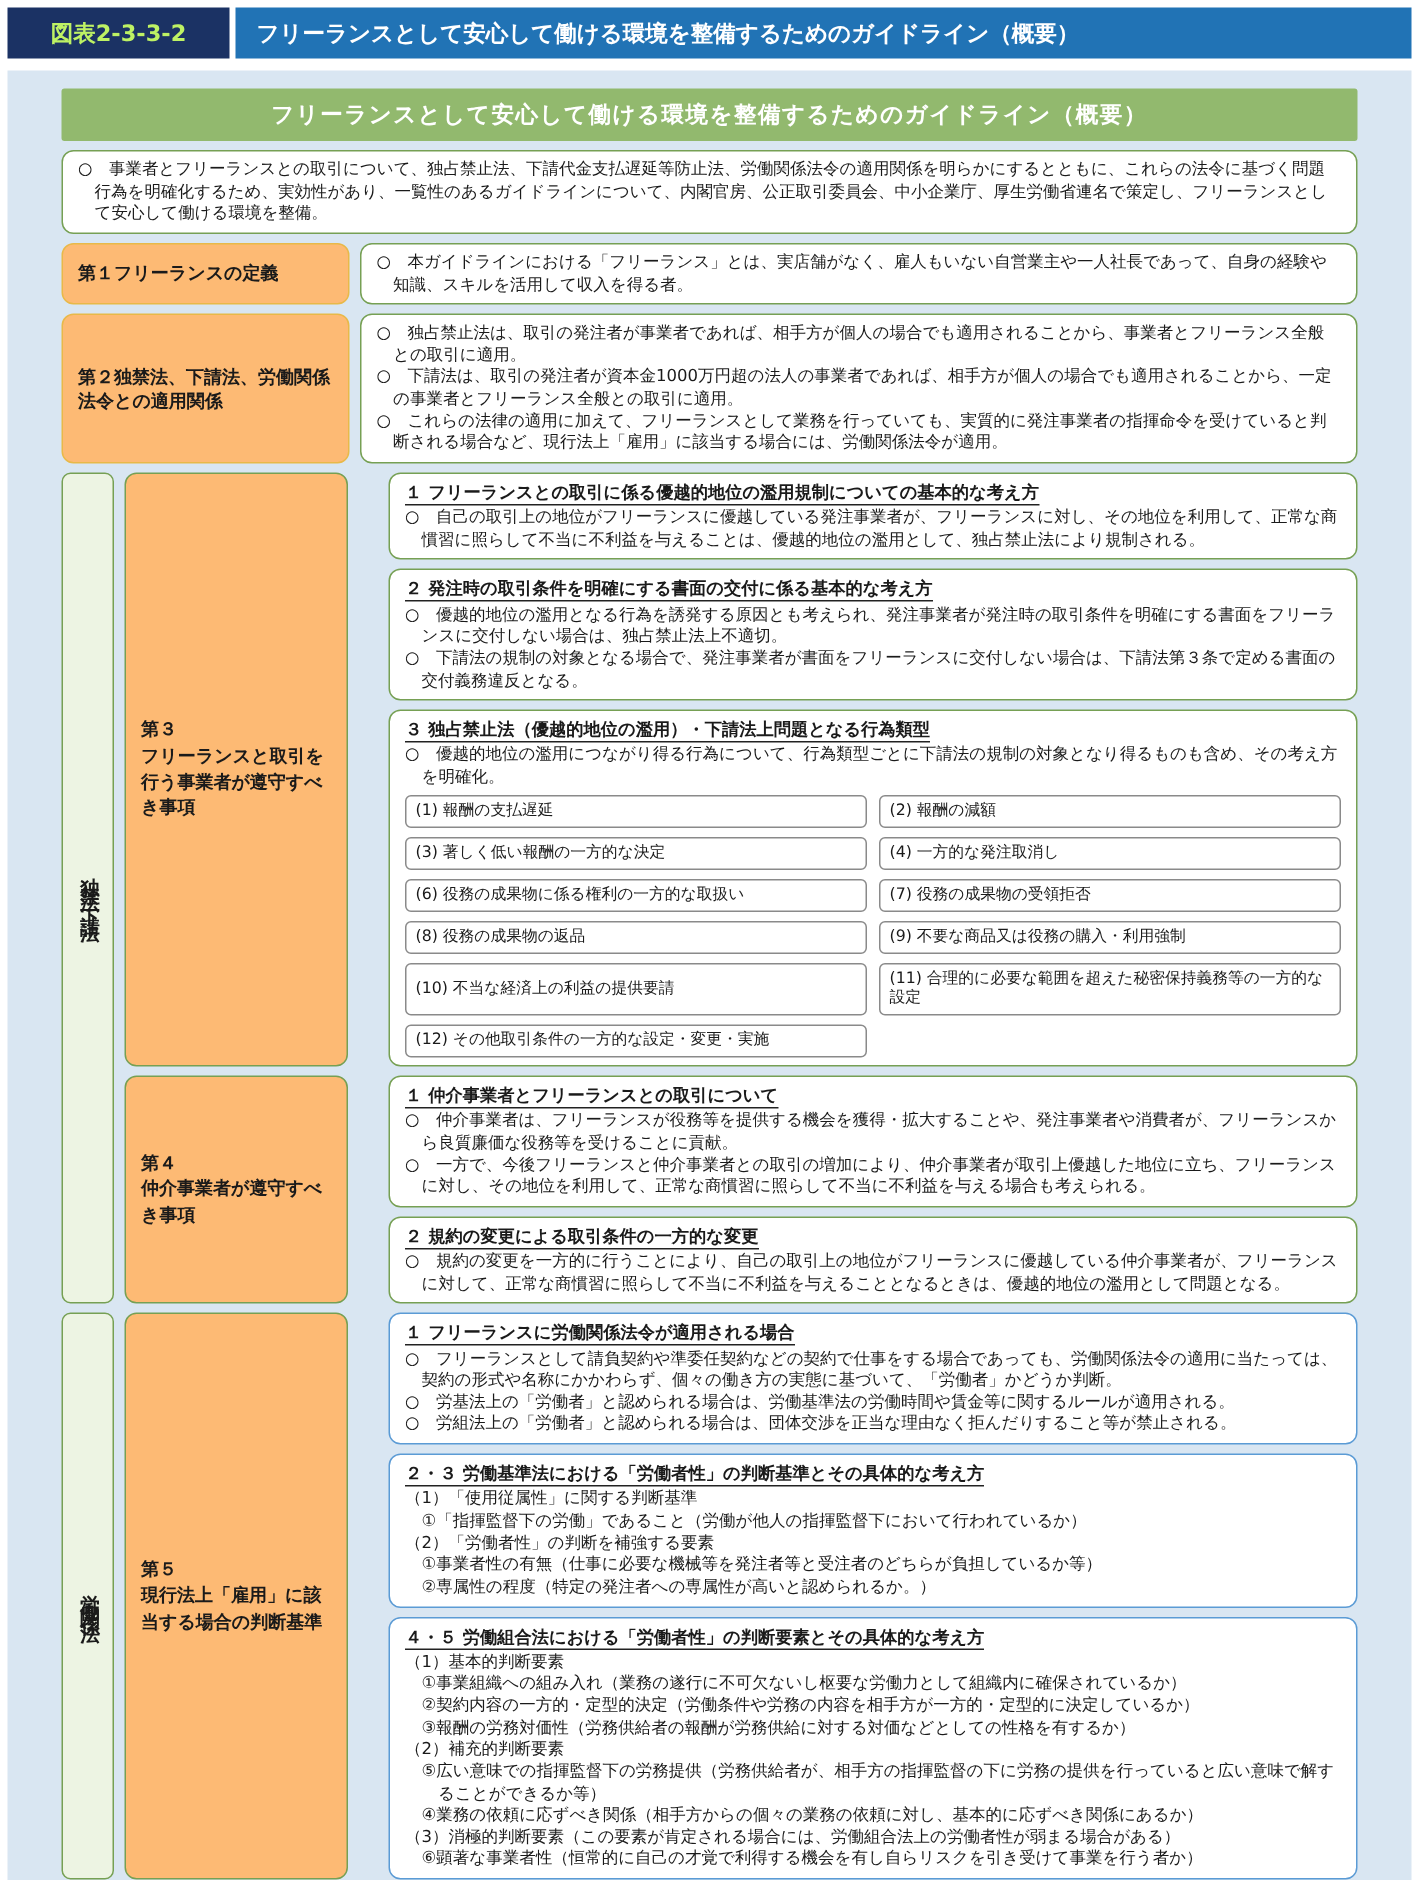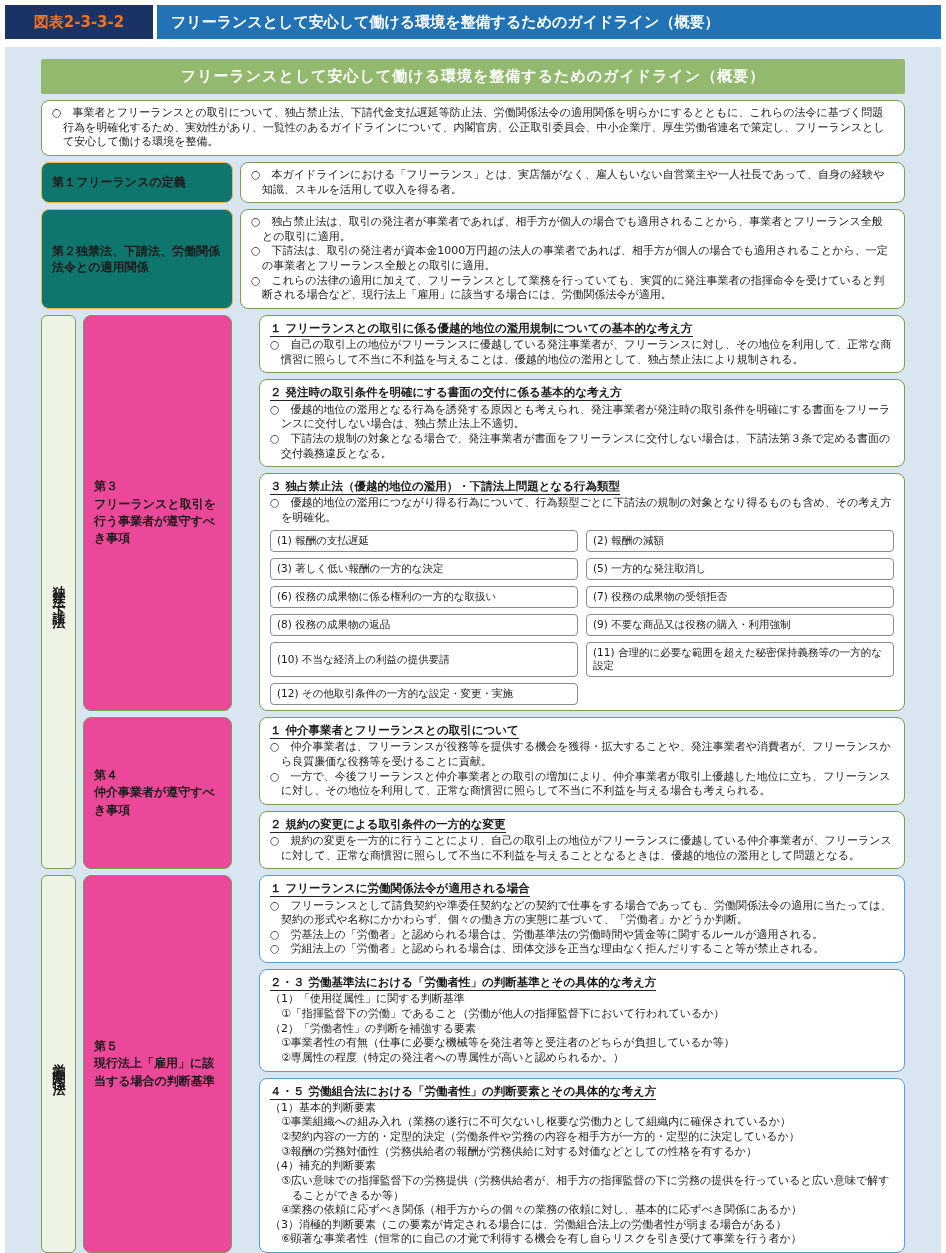--- a/index.html
+++ b/index.html
@@ -8,21 +8,21 @@
     background: #ffffff;
     width: 946px;
     font-family: "DejaVu Sans", "Liberation Sans", sans-serif;
     color: #1a1a1a;
   }
   .page { width: 946px; padding: 5px 5px 10px; }
 
   
   .fig-header { display: flex; align-items: stretch; gap: 4px; height: 34px; margin-bottom: 8px; }
   .fig-label {
-    background: #1b3264; color: #f97316; font-weight: bold; font-size: 15px;
+    background: #1b3264; color: #bef264; font-weight: bold; font-size: 15px;
     width: 148px; display: flex; align-items: center; justify-content: center; flex: none;
   }
   .fig-title {
     background: #2173b5; color: #fff; font-weight: bold; font-size: 15px;
     flex: 1; display: flex; align-items: center; padding: 0 14px;
   }
 
   
   .panel {
     background: #d9e6f2;
@@ -44,38 +44,38 @@
   .bullet { margin: 0; padding-left: 1em; text-indent: -1em; }
   .bhead { font-weight: bold; font-size: 11.5px; margin: 0 0 2px 0; }
   .bhead span { border-bottom: 1.5px solid #222; padding-bottom: 1px; }
 
   .line { margin: 0; padding-left: 1em; text-indent: -1em; }
   .ind1 { margin-left: 1em; }
 
   
   .row { display: grid; grid-template-columns: 192px 1fr; column-gap: 7px; }
   .label-yellow {
-    background: #0f766e; border: 1.6px solid #e8b949; border-radius: 8px;
+    background: #fdba74; border: 1.6px solid #e8b949; border-radius: 8px;
     font-weight: bold; font-size: 12px; line-height: 1.35;
     display: flex; align-items: center; padding: 5px 10px;
   }
 
   
   .bigsec { display: grid; grid-template-columns: 35px 1fr; column-gap: 7px; }
   .vbar {
     background: #edf4e3; border: 1.6px solid #76a054; border-radius: 6px;
     display: flex; align-items: center; justify-content: center;
     font-weight: bold; font-size: 13px;
     writing-mode: vertical-rl; text-orientation: upright; letter-spacing: 5px;
     padding: 10px 0;
   }
   .bigsec-body { display: flex; flex-direction: column; gap: 6px; }
   .subrow { display: grid; grid-template-columns: 149px 1fr; column-gap: 7px; }
   .seclabel {
-    background: #ec4899; border: 1.6px solid #76a054; border-radius: 8px;
+    background: #fdba74; border: 1.6px solid #76a054; border-radius: 8px;
     font-weight: bold; font-size: 12px; line-height: 1.45;
     padding: 8px 10px; display: flex; flex-direction: column; justify-content: center;
   }
   .stack { display: flex; flex-direction: column; gap: 6px; margin-left: 20px; }
 
   
   .grid12 { display: grid; grid-template-columns: repeat(2, 1fr); gap: 6px 8px; margin-top: 4px; }
   .gitem {
     background: #fff; border: 1px solid #8a8a8a; border-radius: 4px;
     padding: 3px 6px; font-size: 10.5px; line-height: 1.3;
@@ -135,21 +135,21 @@
               <p class="bullet">○　優越的地位の濫用となる行為を誘発する原因とも考えられ、発注事業者が発注時の取引条件を明確にする書面をフリーランスに交付しない場合は、独占禁止法上不適切。</p>
               <p class="bullet">○　下請法の規制の対象となる場合で、発注事業者が書面をフリーランスに交付しない場合は、下請法第３条で定める書面の交付義務違反となる。</p>
             </div>
             <div class="box">
               <p class="bhead"><span>３ 独占禁止法（優越的地位の濫用）・下請法上問題となる行為類型</span></p>
               <p class="bullet">○　優越的地位の濫用につながり得る行為について、行為類型ごとに下請法の規制の対象となり得るものも含め、その考え方を明確化。</p>
               <div class="grid12">
                 <div class="gitem">(1) 報酬の支払遅延</div>
                 <div class="gitem">(2) 報酬の減額</div>
                 <div class="gitem">(3) 著しく低い報酬の一方的な決定</div>
-                <div class="gitem">(5) 一方的な発注取消し</div>
+                <div class="gitem">(4) 一方的な発注取消し</div>
                 <div class="gitem">(6) 役務の成果物に係る権利の一方的な取扱い</div>
                 <div class="gitem">(7) 役務の成果物の受領拒否</div>
                 <div class="gitem">(8) 役務の成果物の返品</div>
                 <div class="gitem">(9) 不要な商品又は役務の購入・利用強制</div>
                 <div class="gitem">(10) 不当な経済上の利益の提供要請</div>
                 <div class="gitem">(11) 合理的に必要な範囲を超えた秘密保持義務等の一方的な設定</div>
                 <div class="gitem">(12) その他取引条件の一方的な設定・変更・実施</div>
               </div>
             </div>
           </div>
@@ -199,21 +199,21 @@
               <p class="line">（2）「労働者性」の判断を補強する要素</p>
               <p class="line ind1">①事業者性の有無（仕事に必要な機械等を発注者等と受注者のどちらが負担しているか等）</p>
               <p class="line ind1">②専属性の程度（特定の発注者への専属性が高いと認められるか。）</p>
             </div>
             <div class="box blue">
               <p class="bhead"><span>４・５ 労働組合法における「労働者性」の判断要素とその具体的な考え方</span></p>
               <p class="line">（1）基本的判断要素</p>
               <p class="line ind1">①事業組織への組み入れ（業務の遂行に不可欠ないし枢要な労働力として組織内に確保されているか）</p>
               <p class="line ind1">②契約内容の一方的・定型的決定（労働条件や労務の内容を相手方が一方的・定型的に決定しているか）</p>
               <p class="line ind1">③報酬の労務対価性（労務供給者の報酬が労務供給に対する対価などとしての性格を有するか）</p>
-              <p class="line">（4）補充的判断要素</p>
+              <p class="line">（2）補充的判断要素</p>
               <p class="line ind1">⑤広い意味での指揮監督下の労務提供（労務供給者が、相手方の指揮監督の下に労務の提供を行っていると広い意味で解することができるか等）</p>
               <p class="line ind1">④業務の依頼に応ずべき関係（相手方からの個々の業務の依頼に対し、基本的に応ずべき関係にあるか）</p>
               <p class="line">（3）消極的判断要素（この要素が肯定される場合には、労働組合法上の労働者性が弱まる場合がある）</p>
               <p class="line ind1">⑥顕著な事業者性（恒常的に自己の才覚で利得する機会を有し自らリスクを引き受けて事業を行う者か）</p>
             </div>
           </div>
         </div>
 
       </div>
     </div>

